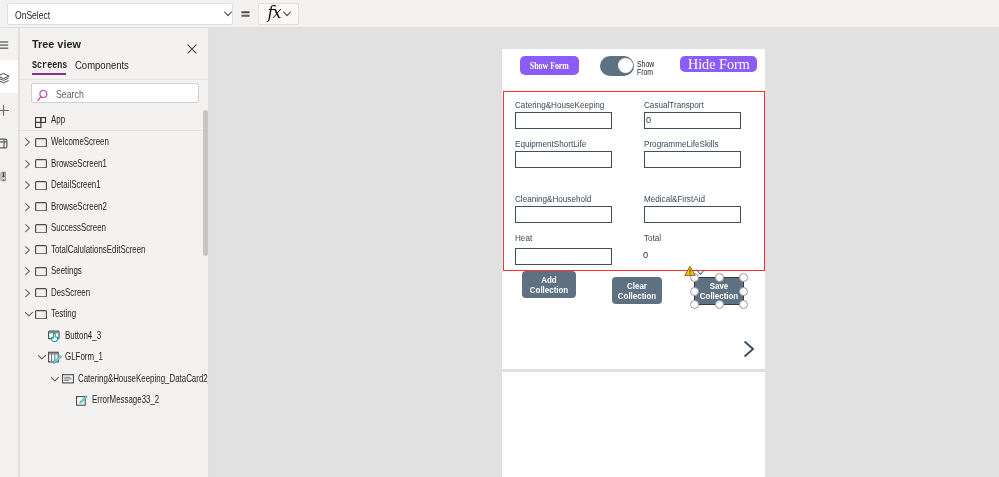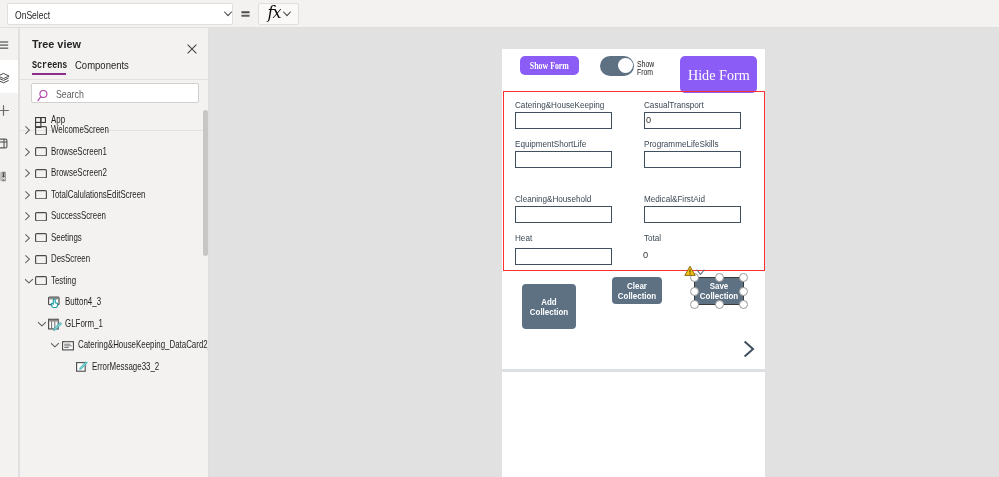--- a/index.html
+++ b/index.html
@@ -55,21 +55,21 @@
   .tab .ul{position:absolute;left:0;width:34px;bottom:-4px;height:2px;background:#8b2f8b;}
   .hdline{position:absolute;left:0;top:51px;width:189px;height:1px;background:#e4e2e0;}
   .search{position:absolute;left:11px;top:55px;width:168px;height:20px;background:#fff;
           border:1px solid #d2d0ce;border-radius:2px;box-sizing:border-box;}
   .search .ph{position:absolute;left:24px;top:4.8px;font-size:10.2px;color:#605e5c;
               transform:scaleX(0.86);transform-origin:0 50%;}
   .search .si{position:absolute;left:5px;top:3.5px;}
   .approw{position:absolute;left:0;top:82px;width:189px;height:19px;}
   .appline{position:absolute;left:0;top:101.5px;width:189px;height:1px;background:#e4e2e0;}
 
-  .titems{position:absolute;left:0;top:92px;width:189px;}
+  .titems{position:absolute;left:0;top:104px;width:189px;}
   .ti{position:relative;height:21.5px;}
   .ti .car{position:absolute;top:5.3px;width:10px;height:10px;line-height:0;}
   .ti .ico{position:absolute;top:2.5px;line-height:0;}
   .ti .txt{position:absolute;top:4.3px;font-size:10.4px;color:#201f1e;white-space:nowrap;
            transform:scaleX(0.761);transform-origin:0 50%;}
 
   .tscroll{position:absolute;left:183px;top:82px;width:5px;height:146px;background:#c8c6c4;
            border-radius:3px;}
 
   
@@ -78,21 +78,21 @@
           box-shadow:0 0 0 0 rgba(0,0,0,0);}
   .screen2{position:absolute;left:501.5px;top:371.5px;width:263.5px;height:106px;background:#fff;}
   .screenfg{position:absolute;left:0;top:0;width:999px;height:477px;}
   .scr-div{position:absolute;left:501.5px;top:368.5px;width:263.5px;height:3px;background:#dde1e6;}
 
   .btn{position:absolute;background:#8b5cf6;color:#fff;border-radius:5px;
        font-weight:700;text-align:center;display:flex;align-items:center;
        justify-content:center;line-height:1.12;box-sizing:border-box;font-family:Liberation Serif, serif;}
   .showform{left:519.5px;top:55.8px;width:59px;height:19px;font-size:9.8px;}
   .showform>span,.showform{white-space:nowrap;}
-  .hideform{left:680px;top:55.5px;width:77px;height:37px;font-size:14.6px;border-radius:5px;font-weight:400;}
+  .hideform{left:680px;top:55.5px;width:77px;height:16px;font-size:14.6px;border-radius:5px;font-weight:400;}
   .toggle{position:absolute;left:599.5px;top:55.8px;width:34px;height:20px;background:#5d7183;
           border-radius:10px;}
   .toggle .knob{position:absolute;right:0.5px;top:2.5px;width:15px;height:15px;border-radius:50%;
                 background:#fff;}
   .togglbl{position:absolute;left:637.3px;top:61.2px;font-size:8.2px;color:#1a1a1a;line-height:7.5px;
            transform:scaleX(0.84);transform-origin:0 50%;}
 
   .formbox{position:absolute;left:503px;top:90.5px;width:261.5px;height:180px;
            border:1px solid #fd2f2f;box-sizing:border-box;}
   .fld{position:absolute;}
@@ -248,39 +248,48 @@
             </svg></span>
           <span class="txt" style="left: 31px;">BrowseScreen1</span>
         </div>
         <div class="ti">
           <span class="car" style="left: 4.5px;"><svg width="10" height="10" viewBox="0 0 10 10">
               <path d="M0.7 1.7 L4.4 5.2 L0.7 8.7" fill="none" stroke="#5f5f5f" stroke-width="1.05" stroke-linecap="round" stroke-linejoin="round"></path>
             </svg></span>
           <span class="ico" style="left: 14.5px; top: 2.5px;"><svg width="12" height="12" viewBox="0 0 12 12">
               <rect x="0.6" y="3.6" width="10.8" height="8.2" rx="1" fill="none" stroke="#4b4b4b" stroke-width="1.15"></rect>
             </svg></span>
+          <span class="txt" style="left: 31px;">DetailScreen1</span>
+        </div>
+        <div class="ti">
+          <span class="car" style="left: 4.5px;"><svg width="10" height="10" viewBox="0 0 10 10">
+              <path d="M0.7 1.7 L4.4 5.2 L0.7 8.7" fill="none" stroke="#5f5f5f" stroke-width="1.05" stroke-linecap="round" stroke-linejoin="round"></path>
+            </svg></span>
+          <span class="ico" style="left: 14.5px; top: 2.5px;"><svg width="12" height="12" viewBox="0 0 12 12">
+              <rect x="0.6" y="3.6" width="10.8" height="8.2" rx="1" fill="none" stroke="#4b4b4b" stroke-width="1.15"></rect>
+            </svg></span>
           <span class="txt" style="left: 31px;">BrowseScreen2</span>
         </div>
         <div class="ti">
           <span class="car" style="left: 4.5px;"><svg width="10" height="10" viewBox="0 0 10 10">
               <path d="M0.7 1.7 L4.4 5.2 L0.7 8.7" fill="none" stroke="#5f5f5f" stroke-width="1.05" stroke-linecap="round" stroke-linejoin="round"></path>
             </svg></span>
           <span class="ico" style="left: 14.5px; top: 2.5px;"><svg width="12" height="12" viewBox="0 0 12 12">
               <rect x="0.6" y="3.6" width="10.8" height="8.2" rx="1" fill="none" stroke="#4b4b4b" stroke-width="1.15"></rect>
             </svg></span>
+          <span class="txt" style="left: 31px;">SuccessScreen</span>
+        </div>
+        <div class="ti">
+          <span class="car" style="left: 4.5px;"><svg width="10" height="10" viewBox="0 0 10 10">
+              <path d="M0.7 1.7 L4.4 5.2 L0.7 8.7" fill="none" stroke="#5f5f5f" stroke-width="1.05" stroke-linecap="round" stroke-linejoin="round"></path>
+            </svg></span>
+          <span class="ico" style="left: 14.5px; top: 2.5px;"><svg width="12" height="12" viewBox="0 0 12 12">
+              <rect x="0.6" y="3.6" width="10.8" height="8.2" rx="1" fill="none" stroke="#4b4b4b" stroke-width="1.15"></rect>
+            </svg></span>
           <span class="txt" style="left: 31px;">TotalCalulationsEditScreen</span>
-        </div>
-        <div class="ti">
-          <span class="car" style="left: 4.5px;"><svg width="10" height="10" viewBox="0 0 10 10">
-              <path d="M0.7 1.7 L4.4 5.2 L0.7 8.7" fill="none" stroke="#5f5f5f" stroke-width="1.05" stroke-linecap="round" stroke-linejoin="round"></path>
-            </svg></span>
-          <span class="ico" style="left: 14.5px; top: 2.5px;"><svg width="12" height="12" viewBox="0 0 12 12">
-              <rect x="0.6" y="3.6" width="10.8" height="8.2" rx="1" fill="none" stroke="#4b4b4b" stroke-width="1.15"></rect>
-            </svg></span>
-          <span class="txt" style="left: 31px;">SuccessScreen</span>
         </div>
         <div class="ti">
           <span class="car" style="left: 4.5px;"><svg width="10" height="10" viewBox="0 0 10 10">
               <path d="M0.7 1.7 L4.4 5.2 L0.7 8.7" fill="none" stroke="#5f5f5f" stroke-width="1.05" stroke-linecap="round" stroke-linejoin="round"></path>
             </svg></span>
           <span class="ico" style="left: 14.5px; top: 2.5px;"><svg width="12" height="12" viewBox="0 0 12 12">
               <rect x="0.6" y="3.6" width="10.8" height="8.2" rx="1" fill="none" stroke="#4b4b4b" stroke-width="1.15"></rect>
             </svg></span>
           <span class="txt" style="left: 31px;">Seetings</span>
         </div>
@@ -392,21 +401,21 @@
         <div class="fld" style="left: 10.5px; top: 141px;">
           <div class="lb">Heat</div>
           <div class="bx" style="top: 15.3px;"></div>
         </div>
         <div class="fld" style="left: 139.5px; top: 141px;">
           <div class="lb">Total</div>
           <div class="val">0</div>
         </div>
       </div>
 
-    <div class="abtn" style="left:522px;top:284px;width:54px;height:45px">
+    <div class="abtn" style="left:522px;top:271px;width:54px;height:27px">
         <span>Add Collection</span>
       </div>
     <div class="abtn" style="left:611.5px;top:277px;width:50px;height:27px">
         <span>Clear Collection</span>
       </div>
     <div class="abtn" style="left:693.5px;top:276.5px;width:50px;height:28px">
         <span>Save Collection</span>
       </div>
 
     <div class="selbox" id="selhandles">

